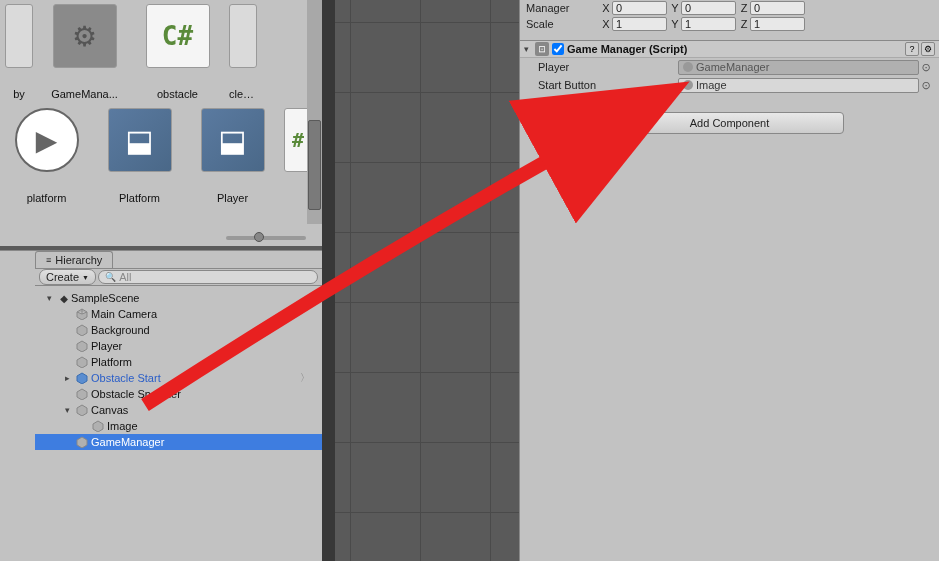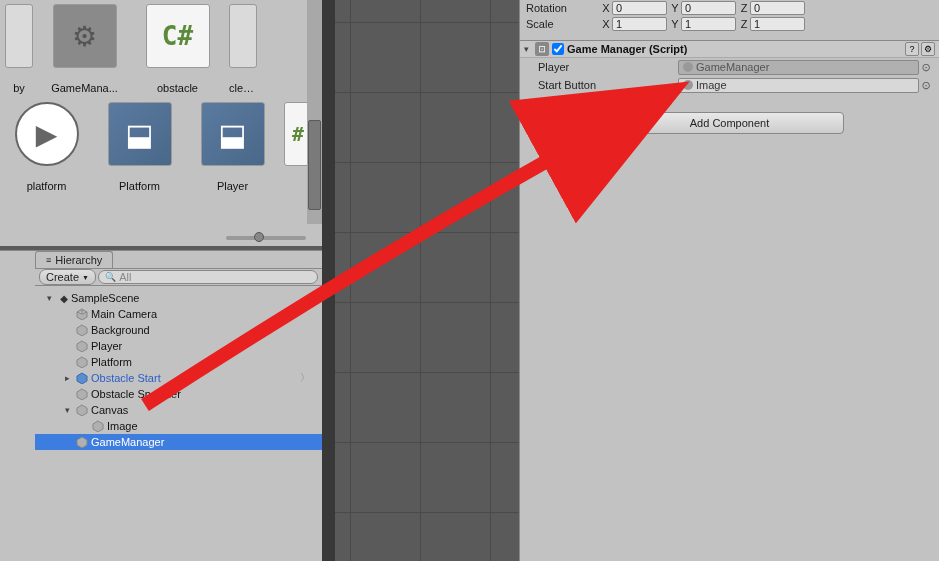--- a/index.html
+++ b/index.html
@@ -8,21 +8,21 @@
 
 .project-panel { position: absolute; left: 0; top: 0; width: 322px; height: 246px; background: #c2c2c2; overflow: hidden; }
 .asset-grid { display: flex; flex-wrap: wrap; padding: 4px; gap: 8px; }
 .asset-item { width: 85px; display: flex; flex-direction: column; align-items: center; cursor: pointer; }
 .asset-icon { width: 64px; height: 64px; background: #dadada; border: 1px solid #999; border-radius: 3px; display: flex; align-items: center; justify-content: center; font-size: 28px; color: #666; }
 .asset-icon.cs { background: #f5f5f5; color: #5a8a3a; font-weight: bold; font-family: monospace; font-size: 26px; }
 .asset-icon.gear { background: #8a8a8a; color: #555; }
 .asset-icon.play { background: #fff; border-radius: 32px; border: 2px solid #666; }
 .asset-icon.prefab { background: linear-gradient(135deg,#5a7aa0,#4a6888); color: #fff; font-size: 30px; }
 .asset-icon.img { background: linear-gradient(#7ec850 50%, #cb9a5e 50%); }
-.asset-label { margin-top: 14px; text-align: center; color: #111; width: 80px; white-space: nowrap; overflow: hidden; text-overflow: ellipsis; }
+.asset-label { margin-top: 20px; text-align: center; color: #111; width: 80px; white-space: nowrap; overflow: hidden; text-overflow: ellipsis; }
 .slider-row { position: absolute; bottom: 2px; right: 6px; width: 90px; height: 12px; display: flex; align-items: center; }
 .slider-track { width: 80px; height: 4px; background: #999; border-radius: 2px; position: relative; }
 .slider-thumb { position: absolute; width: 10px; height: 10px; background: #888; border: 1px solid #555; border-radius: 5px; top: -4px; left: 28px; }
 .proj-scrollbar { position: absolute; right: 0; top: 0; width: 15px; height: 224px; background: #a8a8a8; }
 .proj-scrollbar-thumb { position: absolute; width: 13px; left: 1px; top: 120px; height: 90px; background: #7a7a7a; border: 1px solid #5a5a5a; border-radius: 2px; }
 
 
 .hierarchy-panel { position: absolute; left: 0; top: 250px; width: 322px; height: 311px; background: #c2c2c2; border-top: 1px solid #888; }
 .left-pad { position: absolute; left: 0; top: 250px; width: 35px; height: 311px; background: #a0a0a0; border-right: 1px solid #888; }
 .left-pad-top { height: 15px; background: #c2c2c2; border-bottom: 1px solid #888; display: flex; align-items: center; justify-content: center; color: #333; }
@@ -242,21 +242,21 @@
             <path d="M6 1 L11 4 L11 9 L6 12 L1 9 L1 4 Z" fill="#d8d8d8" stroke="#fff"></path>
           </svg>
         </span>
       <span class="tree-label">GameManager</span>
     </div>
   </div>
 </div>
 
 <div class="inspector">
   <div class="transform-row">
-    <span class="tr-label">Rotation</span>
+    <span class="tr-label">Manager</span>
     <span class="xyz-label">X</span>
     <input class="xyz-input" value="0" style="">
     <span class="xyz-label">Y</span>
     <input class="xyz-input" value="0" style="">
     <span class="xyz-label">Z</span>
     <input class="xyz-input" value="0" style="">
   </div>
   <div class="transform-row">
     <span class="tr-label">Scale</span>
     <span class="xyz-label">X</span>

